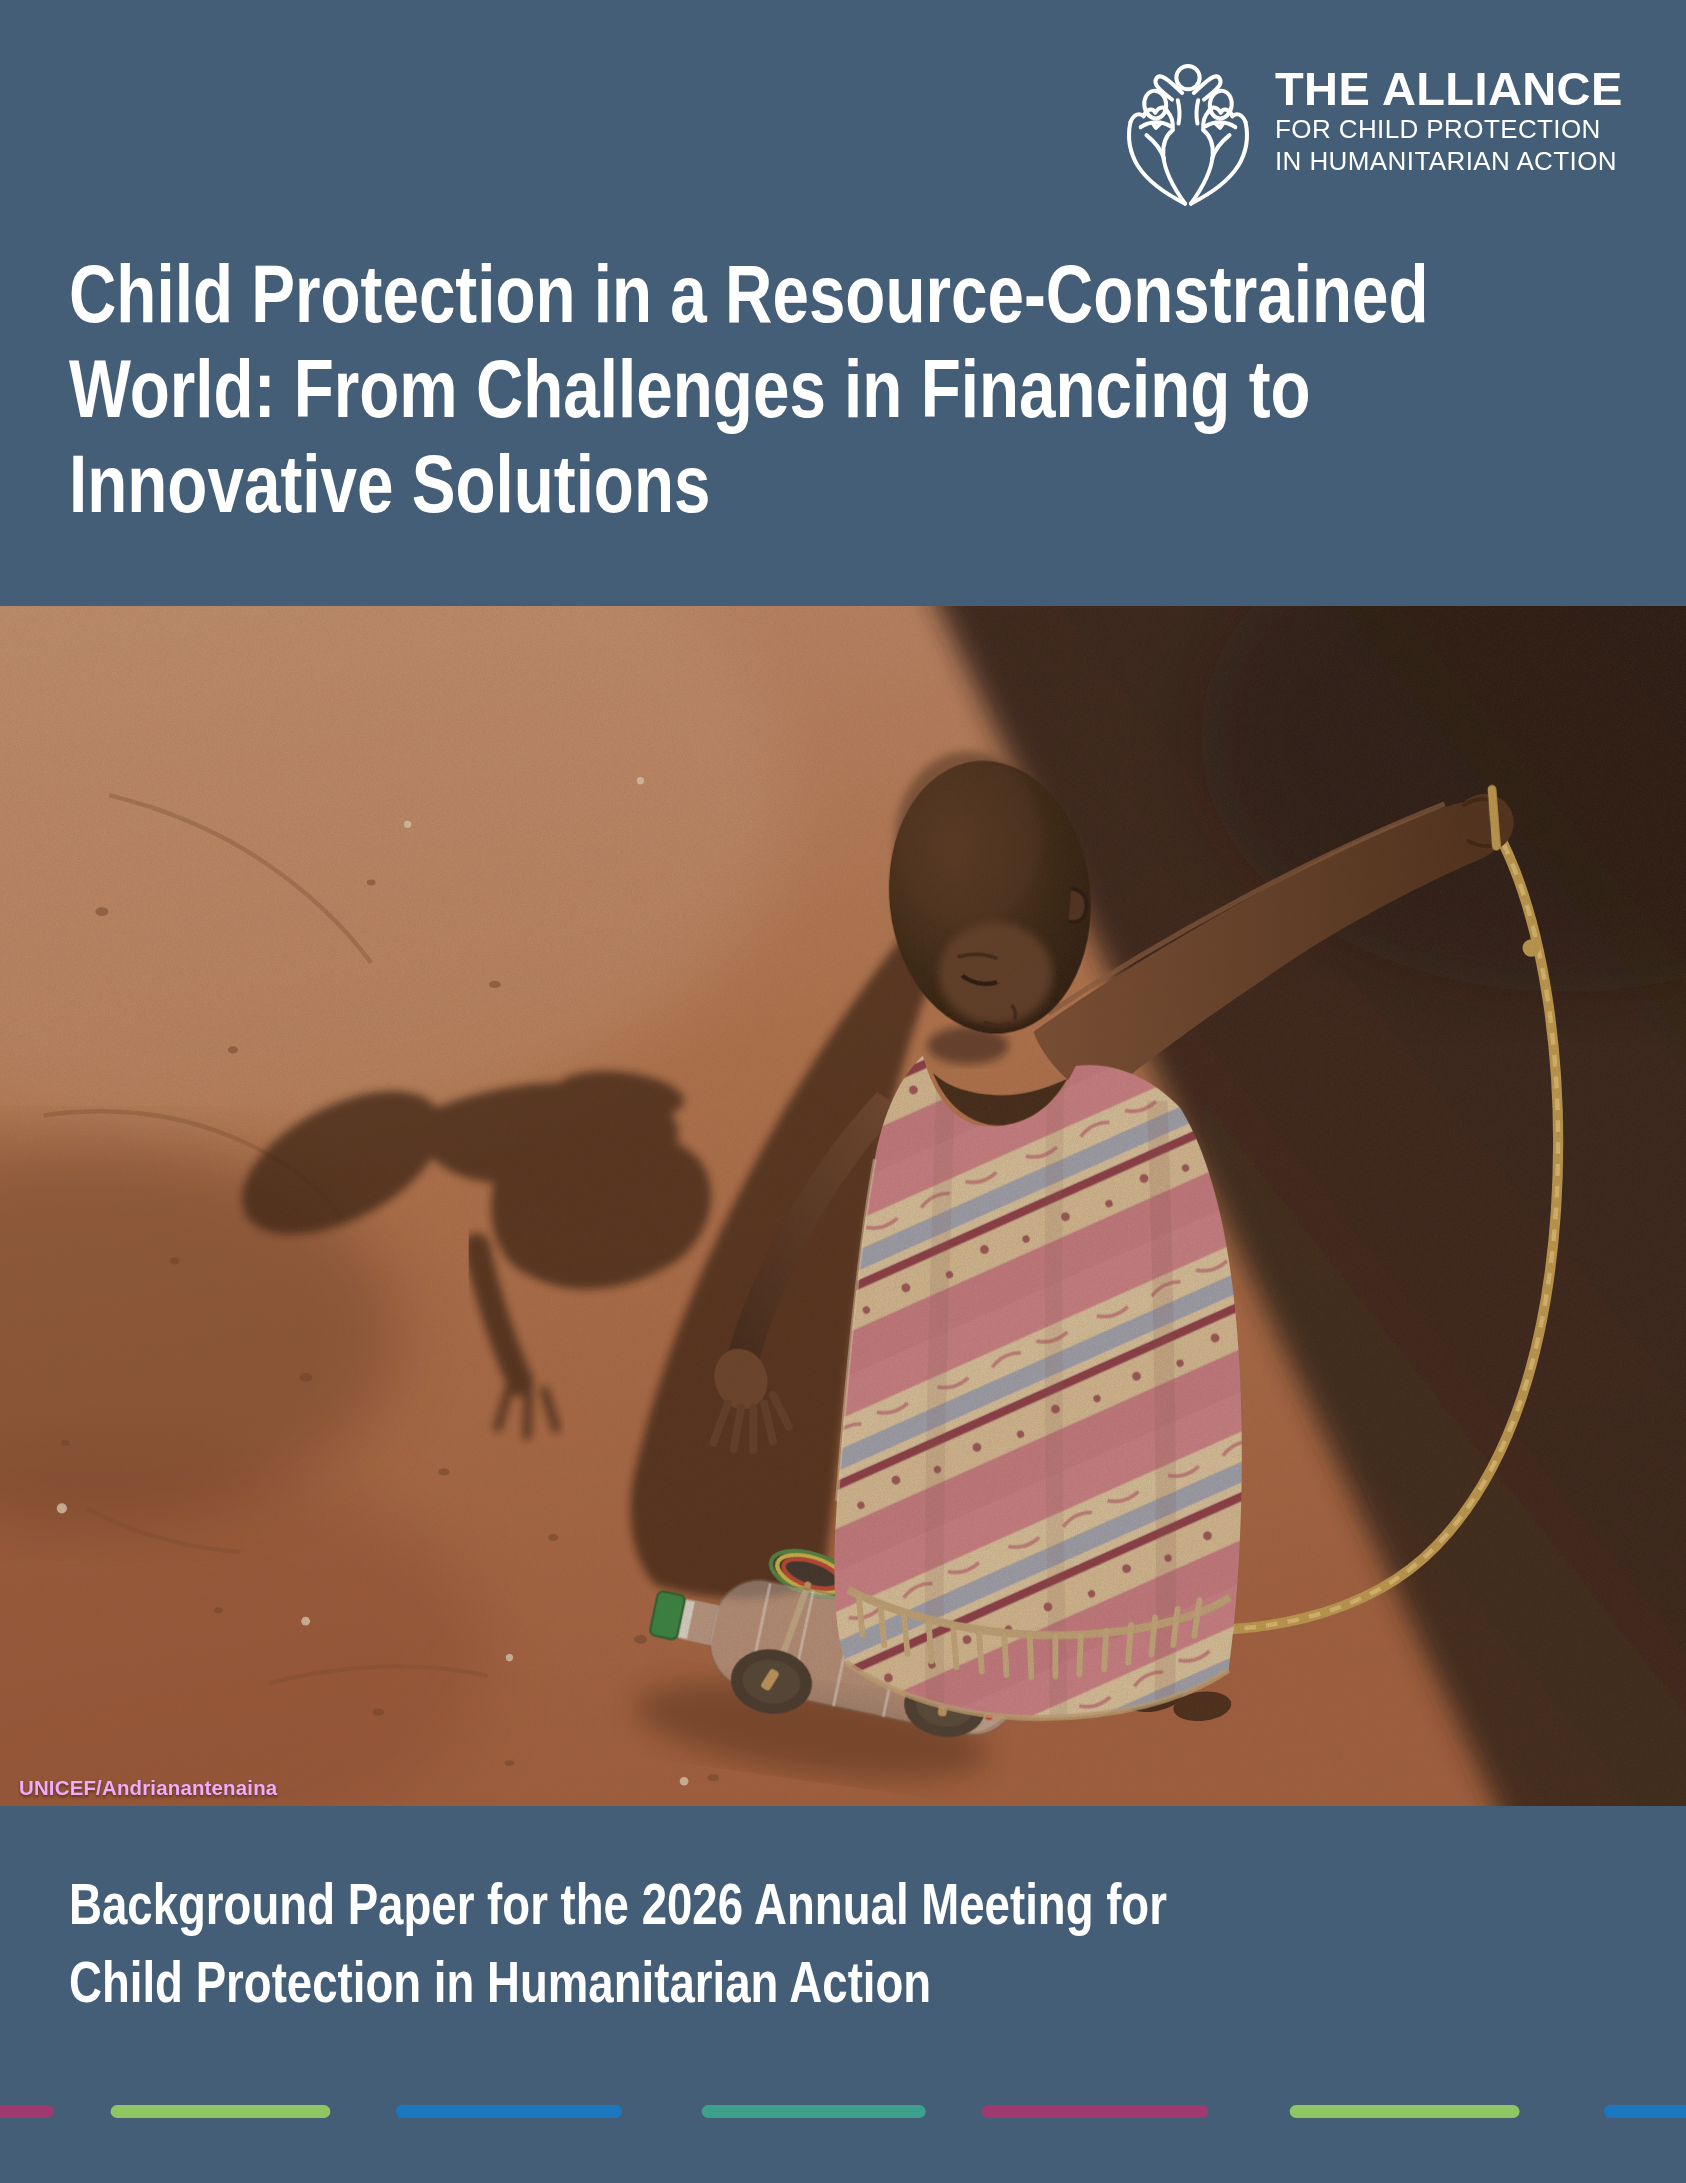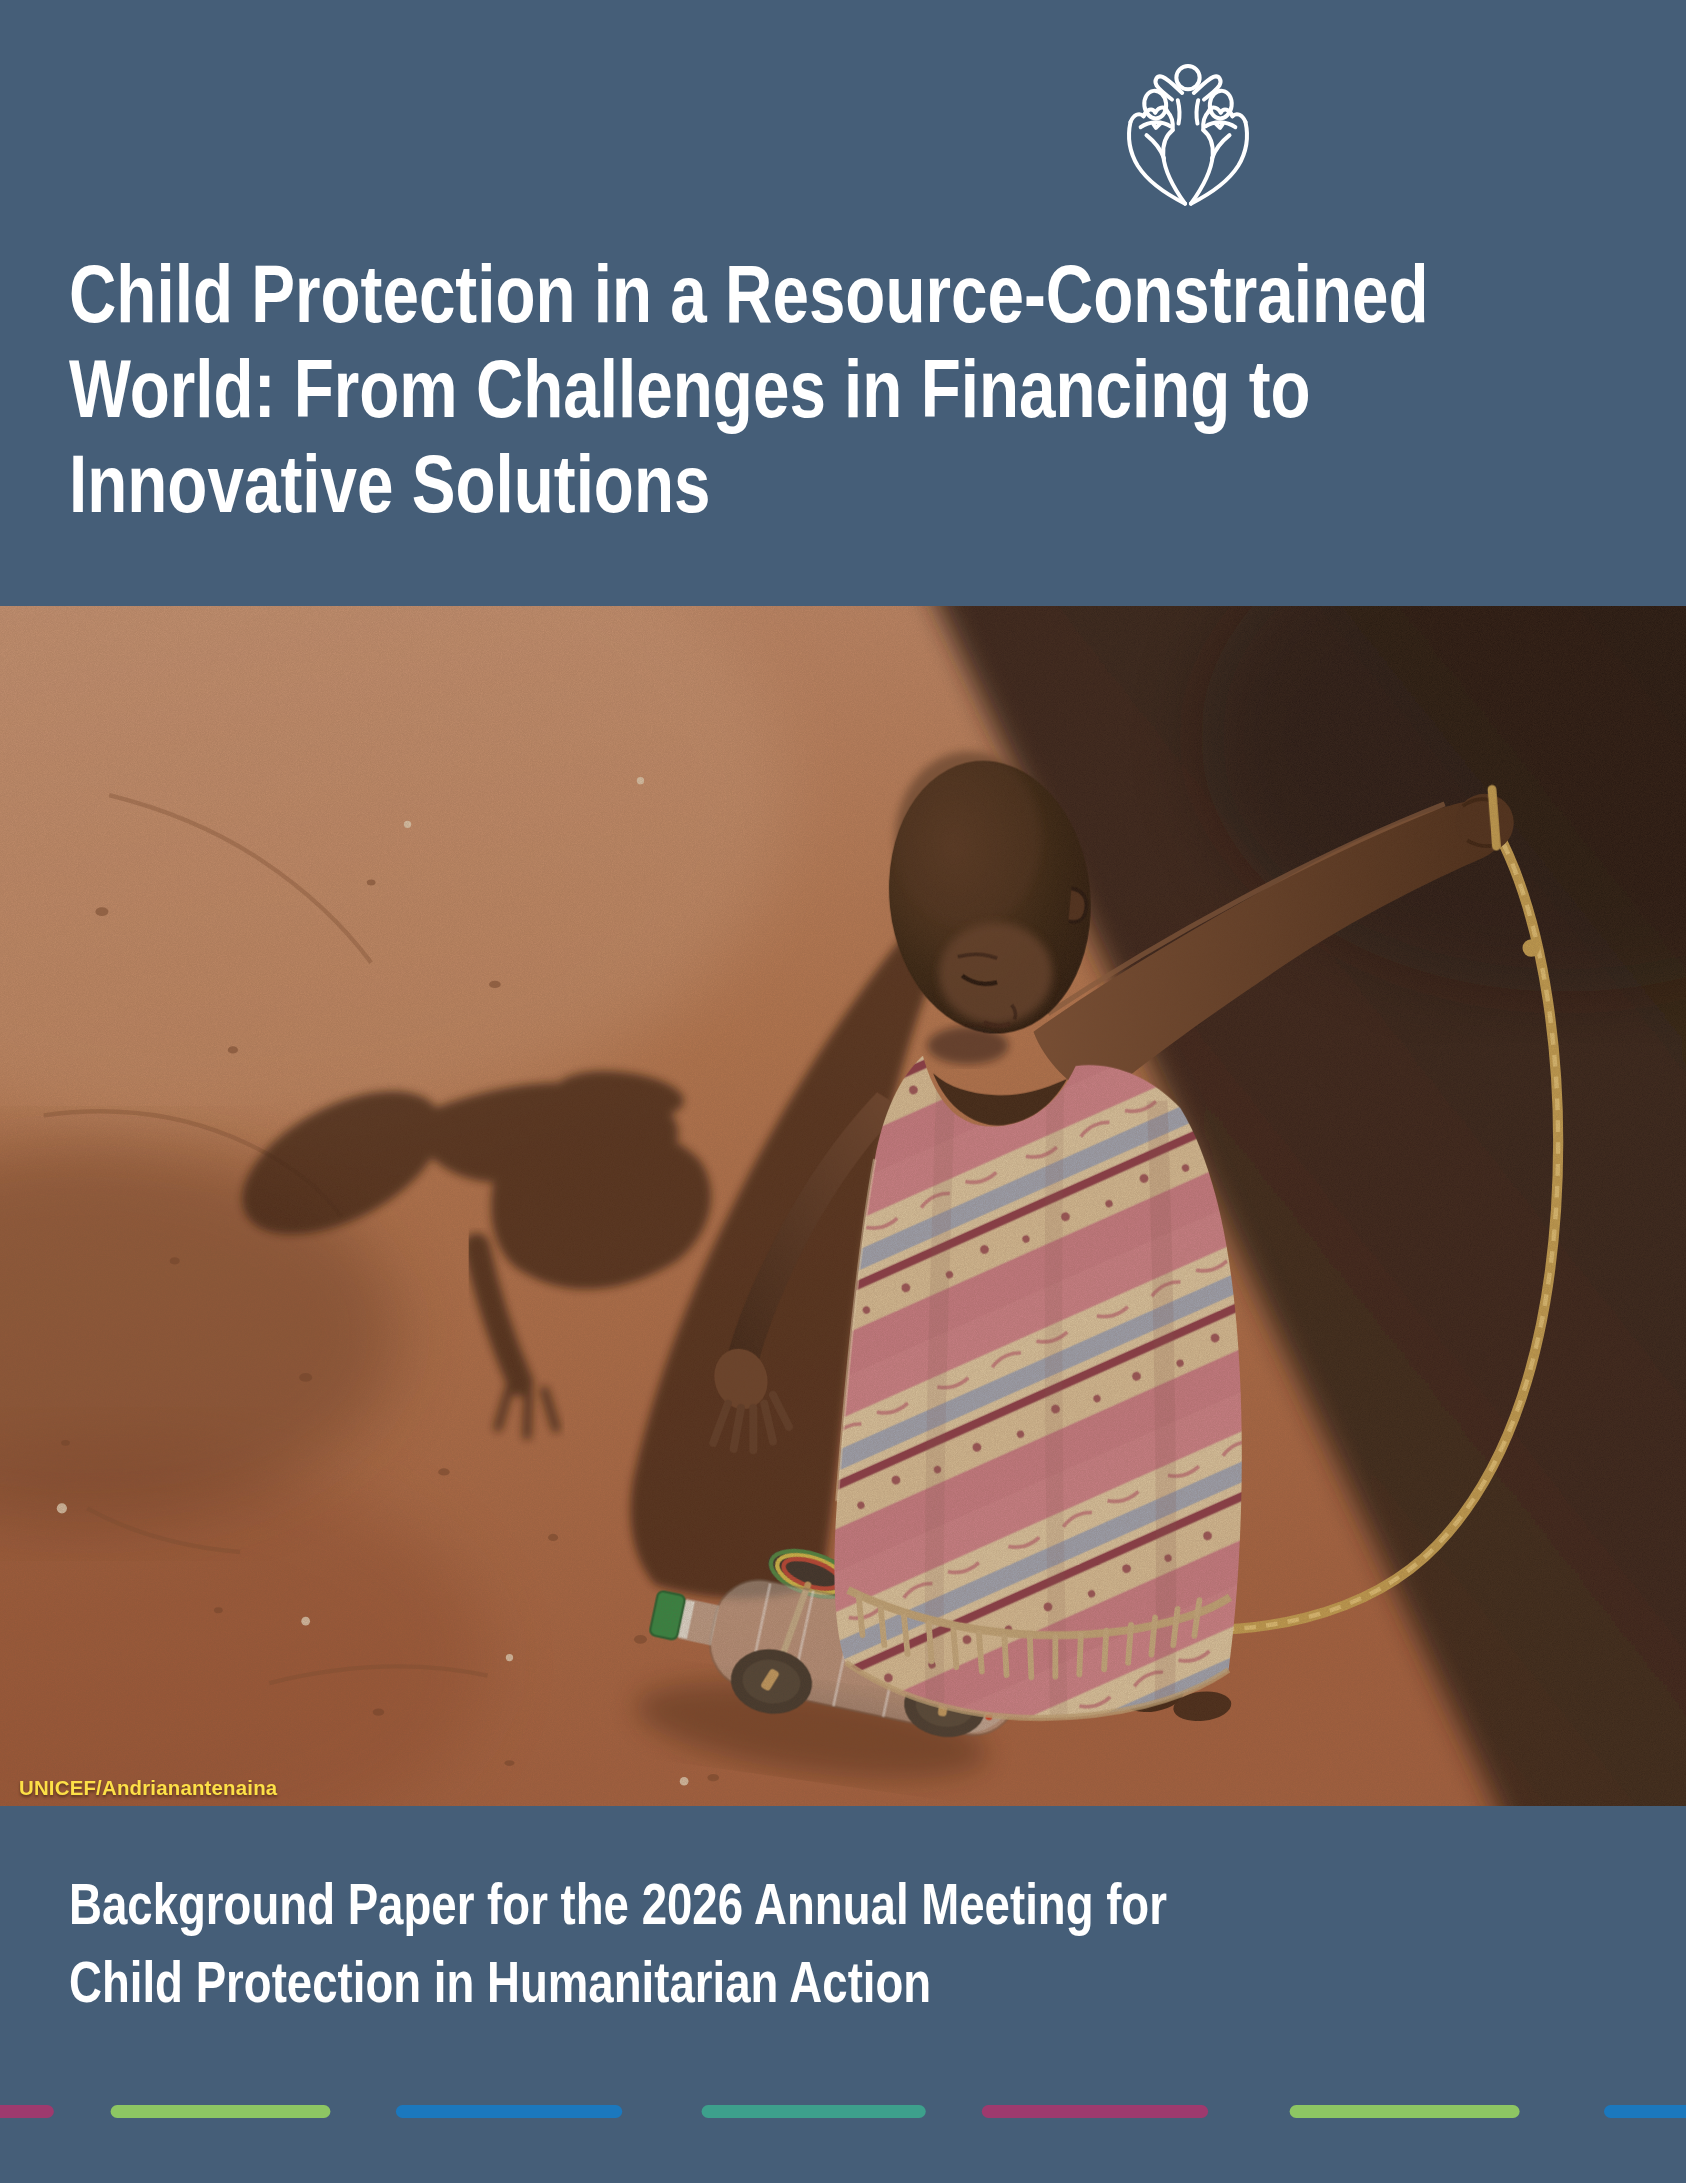--- a/index.html
+++ b/index.html
@@ -22,21 +22,21 @@
   }
   #subtitle-block{
     position:absolute; left:69px; top:1865px; color:#ffffff;
     font-size:57px; font-weight:bold; line-height:78px;
     transform:scaleX(0.80); transform-origin:left top; white-space:nowrap;
   }
   .t-line{white-space:nowrap;}
   
   #photo{position:absolute; left:0; top:606px; width:1687px; height:1200px;}
   #photo-credit{
-    position:absolute; left:19px; top:1777px; color:#fde047;
+    position:absolute; left:19px; top:1777px; color:#f0abfc;
     font-size:20.4px; font-weight:bold; letter-spacing:0.2px;
     text-shadow:0 1.5px 2.9px rgba(40,20,10,0.55);
   }
   
   #footer-stripe{position:absolute; left:0; top:2105px; width:1687px; height:13px;}
 </style>
 </head>
 <body>
 
 <div id="cover">
@@ -67,20 +67,25 @@
 
     <path d="M171,88 C175,106 173,128 161,148 C147,170 124,186 96,200"></path>
     <path d="M96,200 C112,178 124,156 126,134 C127,118 122,106 113,99"></path>
     <path d="M171,88 C167,78 159,74 153,80"></path>
     <path d="M153,80 C149,70 141,68 137,75"></path>
     <path d="M137,75 C131,66 123,66 120,74"></path>
     <path d="M120,74 C114,80 112,88 113,99"></path>
     <path d="M149,106 C139,114 129,126 125,138"></path>
   </svg>
 
+  <div id="logo-text">
+    <div id="logo-title">THE ALLIANCE</div>
+    <div class="logo-sub">FOR CHILD PROTECTION</div>
+    <div class="logo-sub">IN HUMANITARIAN ACTION</div>
+  </div>
 
   <div id="title-block">
     <div class="t-line">Child Protection in a Resource-Constrained</div>
     <div class="t-line">World: From Challenges in Financing to</div>
     <div class="t-line">Innovative Solutions</div>
   </div>
 
   <svg id="photo" viewBox="0 0 2318 1649" preserveAspectRatio="none">
     <defs>
       <linearGradient id="dirtLit" x1="0" y1="0" x2="0.25" y2="1">

